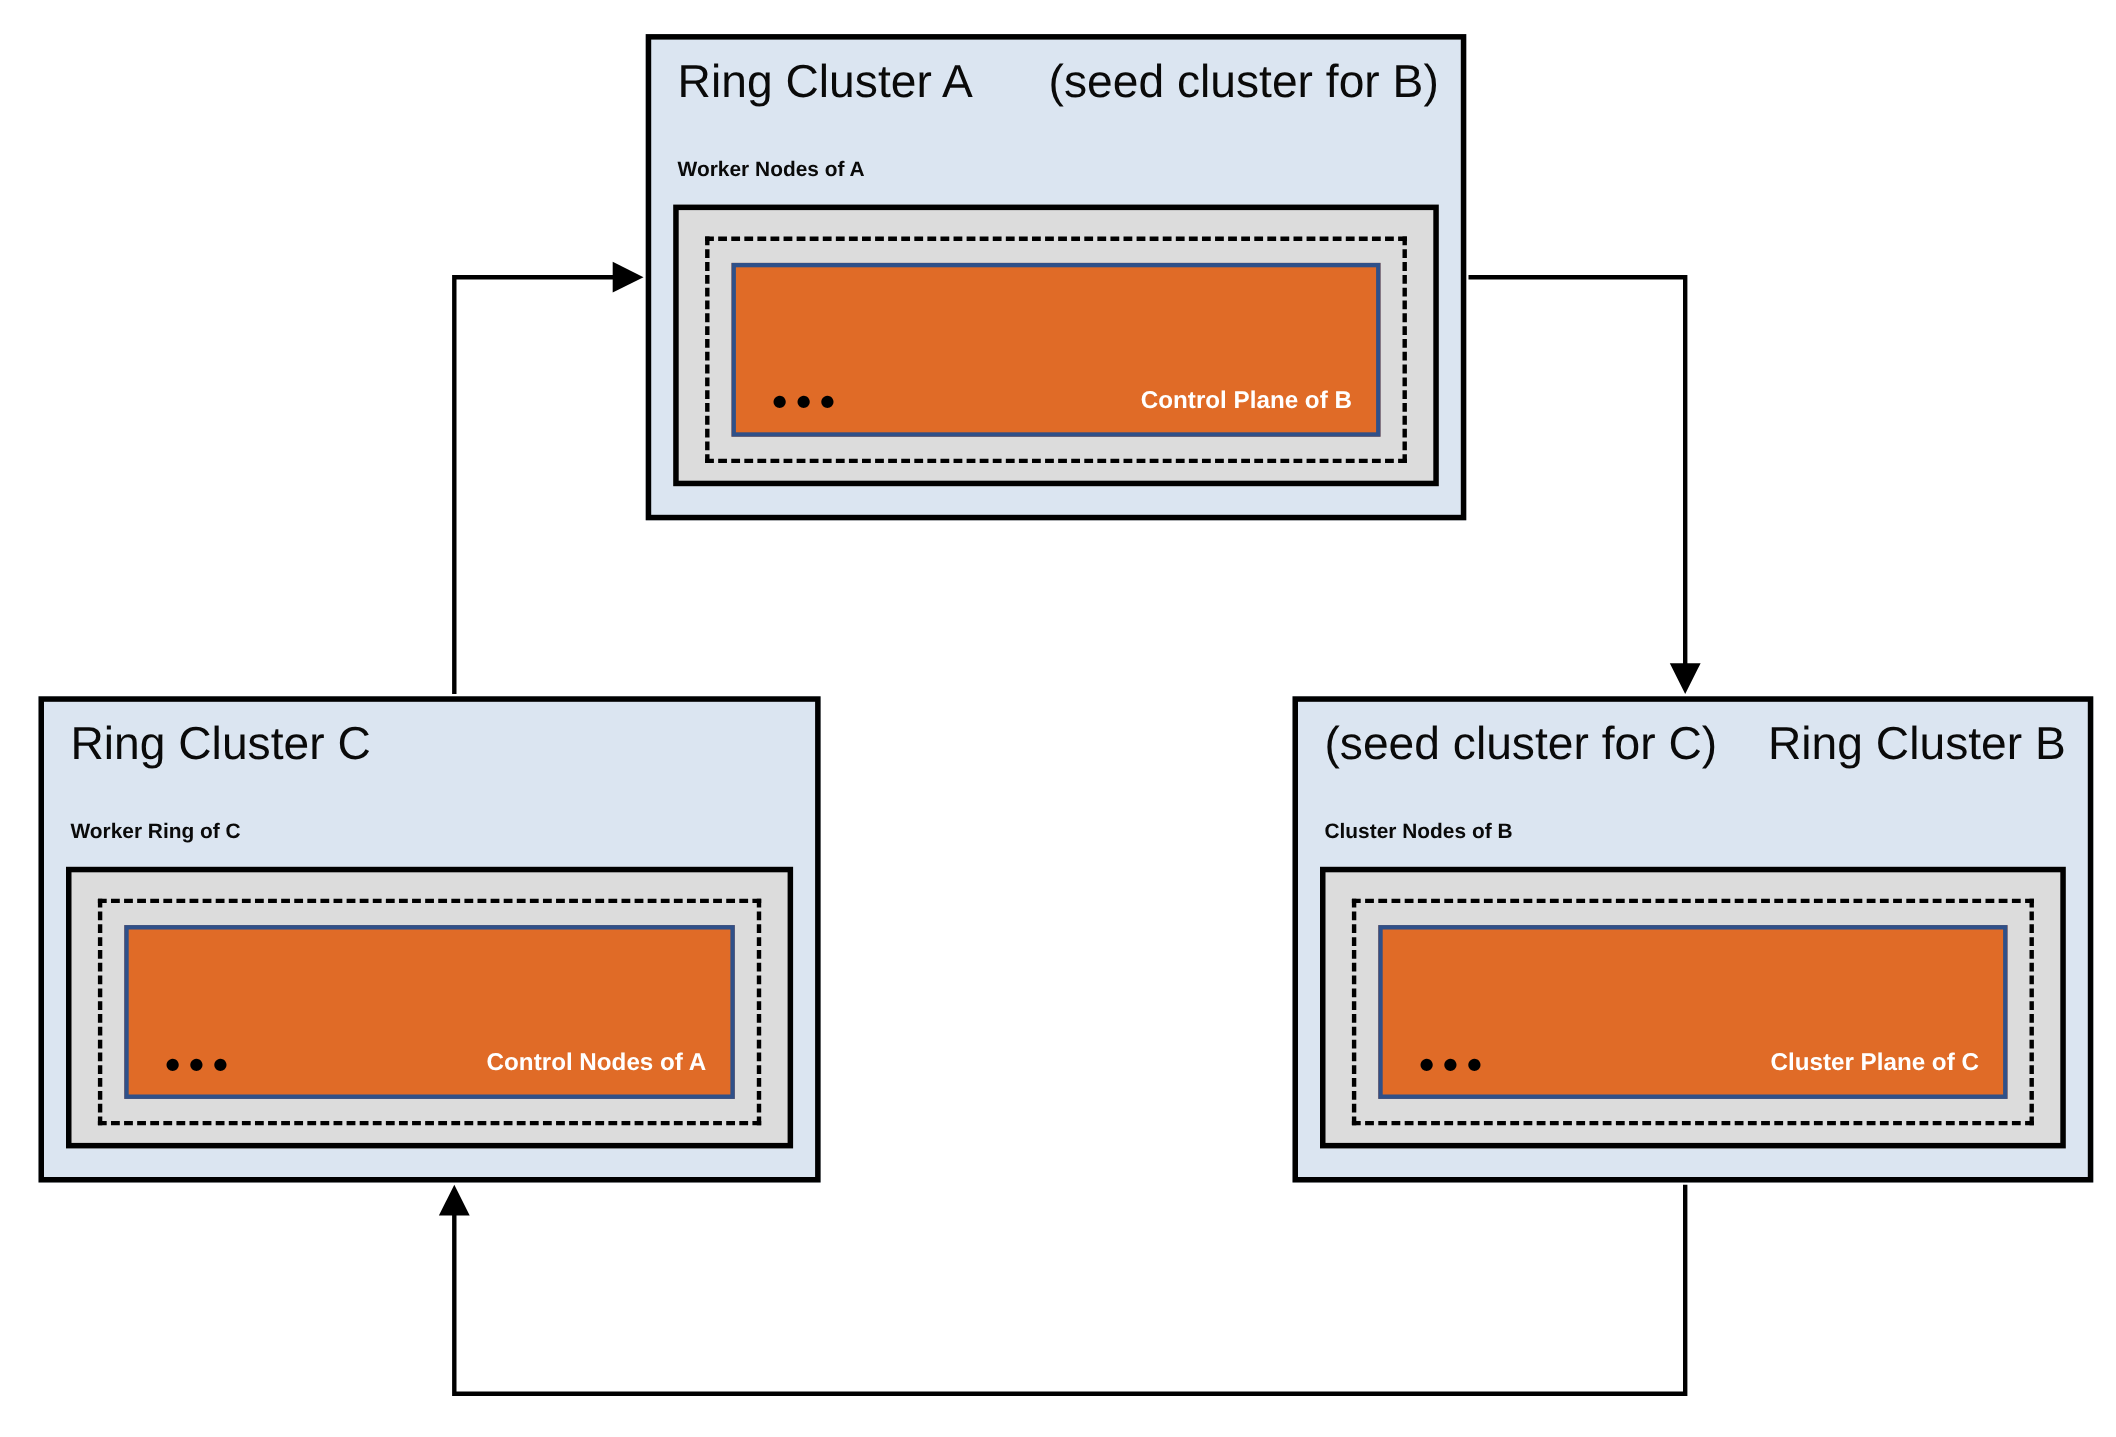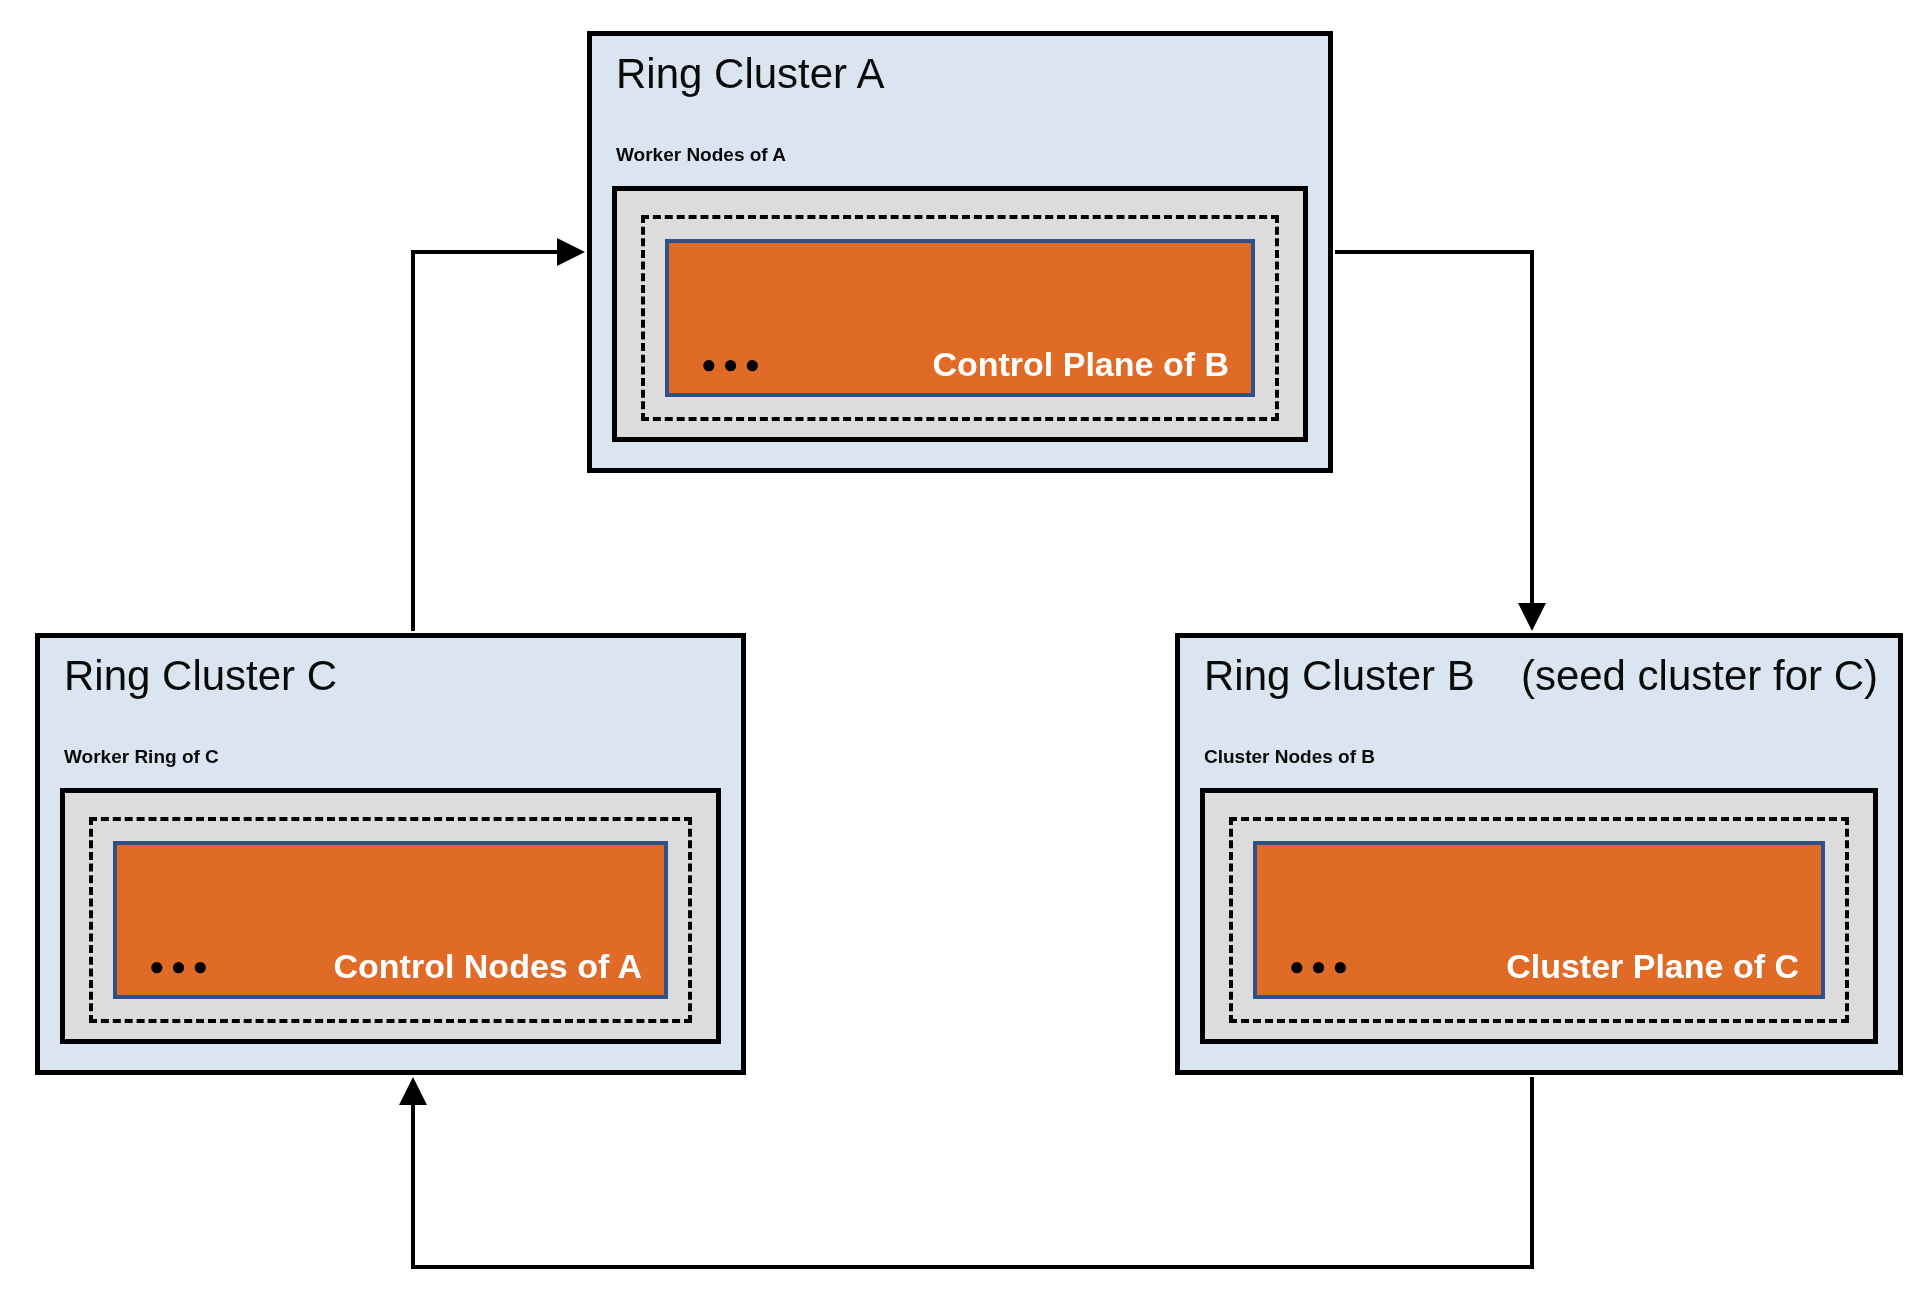--- a/index.html
+++ b/index.html
@@ -35,21 +35,21 @@
   .orange-box{
     width:100%;height:100%;box-sizing:border-box;
     background:#E06B27;border:4px solid #2F5089;
     display:flex;justify-content:space-between;align-items:flex-end;
     padding:0 22px 14px 32px;
   }
   .dots{
     font-size:26px;letter-spacing:6px;color:#000000;line-height:30px;
   }
   .cp-label{
-    font-size:34px;font-weight:bold;color:#ffffff;line-height:30px;white-space:nowrap;
+    font-size:22px;font-weight:bold;color:#ffffff;line-height:30px;white-space:nowrap;
   }
   .arrow-layer{
     position:absolute;left:0;top:0;width:1924px;height:1306px;pointer-events:none;
   }
   .arrow-layer polyline{fill:none;stroke:#000000;stroke-width:4;}
   .arrow-layer polygon{fill:#000000;stroke:none;}
 </style>
 </head>
 <body>
 
@@ -69,20 +69,21 @@
 
     <g>
       <polyline points="1532,1077 1532,1267 413,1267 413,1103"></polyline>
       <polygon points="399,1105 427,1105 413,1077"></polygon>
     </g>
   </svg>
 
   <div class="cluster cluster-a">
     <div class="title-row">
       <span>Ring Cluster A</span>
+      <span>(seed cluster for B)</span>
     </div>
     <div class="worker-label">Worker Nodes of A</div>
     <div class="gray-box">
       <div class="dashed-box">
         <div class="orange-box">
           <span class="dots">●●●</span>
           <span class="cp-label">Control Plane of B</span>
         </div>
       </div>
     </div>
@@ -98,22 +99,22 @@
         <div class="orange-box">
           <span class="dots">●●●</span>
           <span class="cp-label">Control Nodes of A</span>
         </div>
       </div>
     </div>
   </div>
 
   <div class="cluster cluster-b">
     <div class="title-row">
+      <span>(seed cluster for C)</span>
       <span>Ring Cluster B</span>
-      <span>(seed cluster for C)</span>
     </div>
     <div class="worker-label">Cluster Nodes of B</div>
     <div class="gray-box">
       <div class="dashed-box">
         <div class="orange-box">
           <span class="dots">●●●</span>
           <span class="cp-label">Cluster Plane of C</span>
         </div>
       </div>
     </div>

